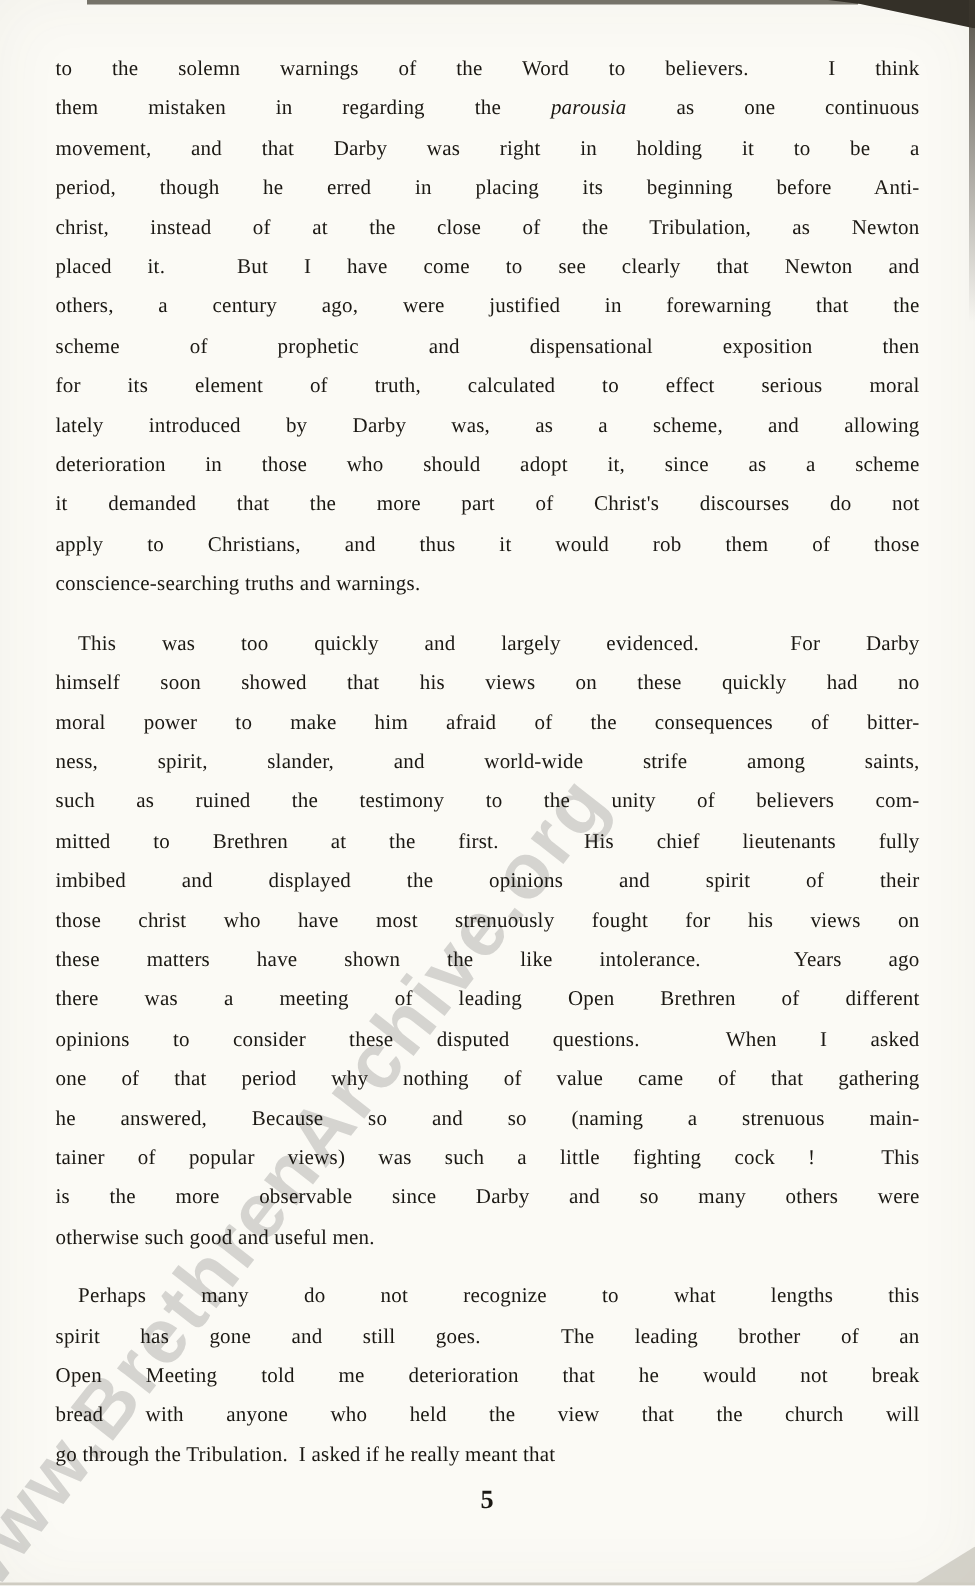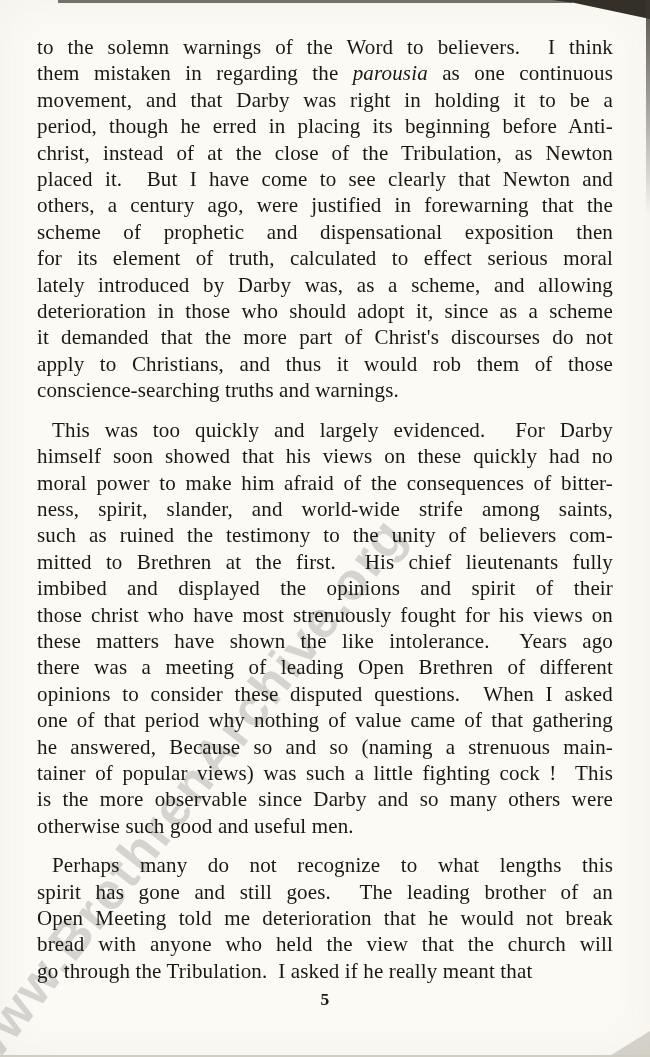--- a/index.html
+++ b/index.html
@@ -13,21 +13,21 @@
   .page {
     position: absolute; inset: 0;
     padding: 34px 37px 0 37px;
     box-sizing: border-box;
     box-shadow: inset 0 0 45px rgba(80,70,50,0.05);
   }
   .text-block { position: relative; z-index: 2; }
   .paragraph { margin: 0 0 13px 0; }
   .paragraph:last-child { margin-bottom: 0; }
   .line {
-    font-size: 21px;
+    font-size: 14px;
     line-height: 26.4px;
     letter-spacing: 0.15px;
     text-align: justify;
     text-align-last: justify;
     -moz-text-align-last: justify;
     white-space: normal;
     font-family: Liberation Serif, serif;
   }
   .line.last { text-align-last: left; -moz-text-align-last: left; }
   .paragraph.indented .line:first-child { text-indent: 15px; }

